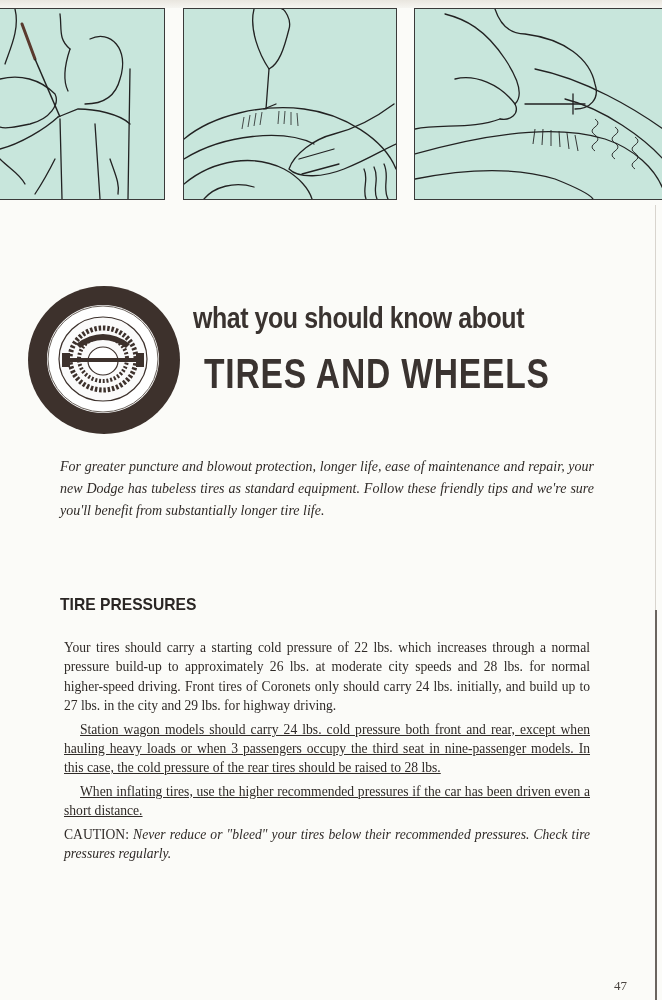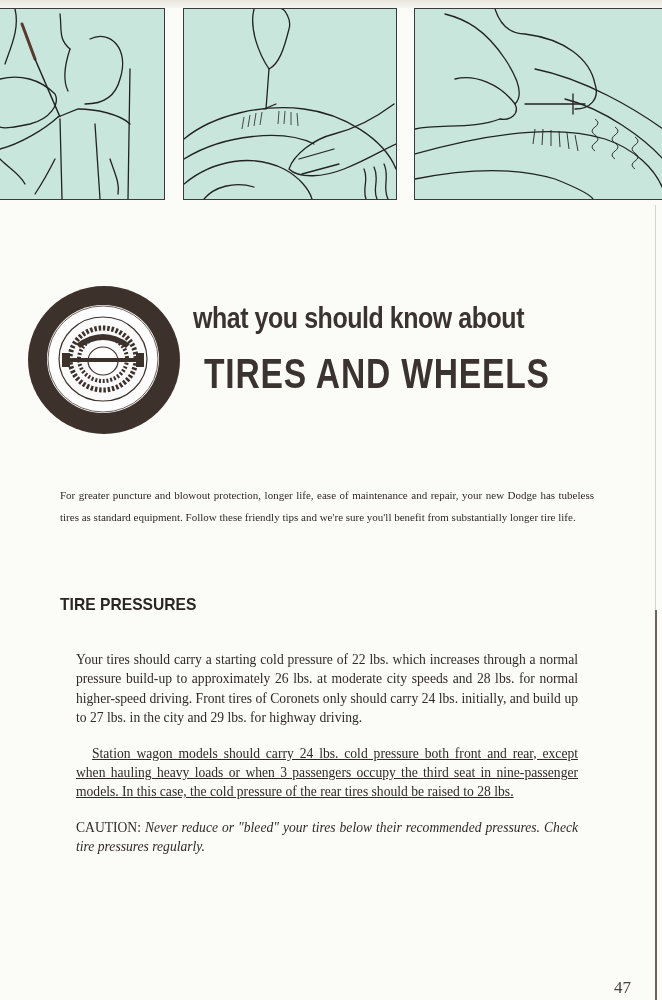--- a/index.html
+++ b/index.html
@@ -37,42 +37,43 @@
   }
   .heading-big {
     position: absolute; left: 204px; top: 350px;
     font-family: "Liberation Sans", "DejaVu Sans", sans-serif;
     font-weight: bold; font-size: 42px; color: #3a3330;
     letter-spacing: 1px;
     transform: scaleX(0.80); transform-origin: left top;
     white-space: nowrap;
   }
   .intro {
-    position: absolute; left: 60px; top: 484px; width: 534px;
-    font-size: 11px; line-height: 22px; text-align: justify;
+    position: absolute; left: 60px; top: 456px; width: 534px;
+    font-size: 14px; line-height: 22px; text-align: justify;
     color: #2f2a27;
+    font-style: italic;
   }
   .section-title {
     position: absolute; left: 60px; top: 595px;
     font-family: "Liberation Sans", "DejaVu Sans", sans-serif;
     font-weight: bold; font-size: 17px; color: #2a2624;
     transform: scaleX(0.92); transform-origin: left top;
     white-space: nowrap;
   }
   .body-text {
     position: absolute; left: 60px; top: 634px; width: 534px;
     font-size: 13.6px; line-height: 19.4px; text-align: justify;
     color: #2f2a27;
   }
-  .body-text p { margin: 16px; }
+  .body-text p { margin: 4px; }
   .body-text p.indent { text-indent: 16px; text-decoration: underline; }
   .body-text em { font-style: italic; }
   .page-number {
     position: absolute; left: 614px; top: 978px;
-    font-size: 17px; color: #4a4440;
+    font-size: 13px; color: #4a4440;
   }
   .edge-line {
     position: absolute; left: 655px; top: 205px; width: 1px; height: 795px;
     background: #d8d4ce;
   }
   .edge-line-dark {
     position: absolute; left: 655px; top: 610px; width: 2px; height: 390px;
     background: #6b6560;
   }
 </style>
@@ -182,19 +183,20 @@
 <div class="heading-small">what you should know about</div>
 <div class="heading-big">TIRES AND WHEELS</div>
 
 <div class="intro">For greater puncture and blowout protection, longer life, ease of maintenance and repair, your new Dodge has tubeless tires as standard equipment. Follow these friendly tips and we're sure you'll benefit from substantially longer tire life.</div>
 
 <div class="section-title">TIRE PRESSURES</div>
 
 <div class="body-text">
   <p>Your tires should carry a starting cold pressure of 22 lbs. which increases through a normal pressure build-up to approximately 26 lbs. at moderate city speeds and 28 lbs. for normal higher-speed driving. Front tires of Coronets only should carry 24 lbs. initially, and build up to 27 lbs. in the city and 29 lbs. for highway driving.</p>
   <p class="indent">Station wagon models should carry 24 lbs. cold pressure both front and rear, except when hauling heavy loads or when 3 passengers occupy the third seat in nine-passenger models. In this case, the cold pressure of the rear tires should be raised to 28 lbs.</p>
+  <p class="indent">When inflating tires, use the higher recommended pressures if the car has been driven even a short distance.</p>
   <p><span>CAUTION:</span> <em>Never reduce or "bleed" your tires below their recommended pressures. Check tire pressures regularly.</em></p>
 </div>
 
 <div class="edge-line"></div>
 <div class="edge-line-dark"></div>
 
 <div class="page-number">47</div>
 
 </body></html>

